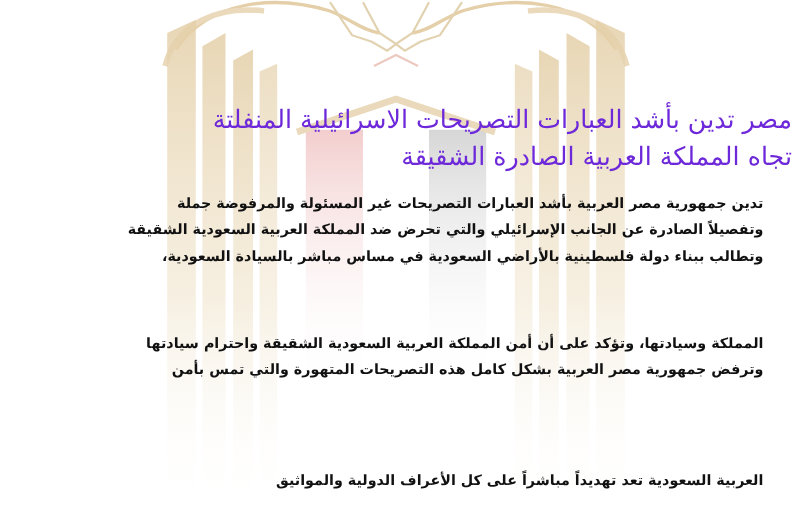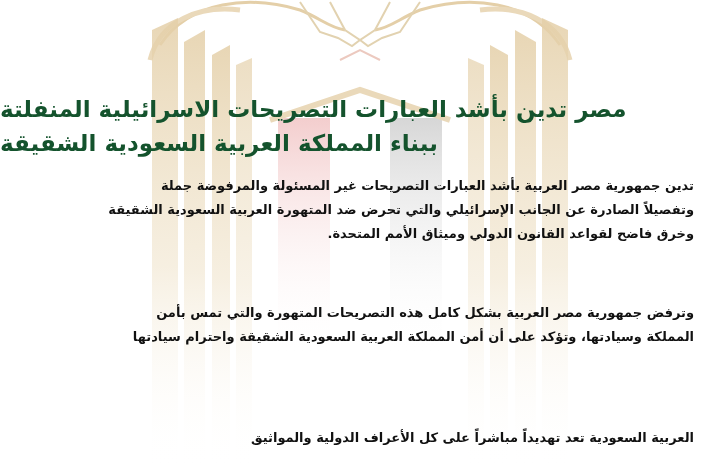--- a/index.html
+++ b/index.html
@@ -23,27 +23,27 @@
     }
     .content {
       position: relative;
       z-index: 1;
       direction: rtl;
     }
     .headline {
       position: absolute;
       left: 0;
       width: 720px;
-      text-align: left;
-      color: #14532d;
+      text-align: right;
+      color: #6d28d9;
       font-family: "DejaVu Sans", sans-serif;
       font-size: 23px;
       line-height: 34px;
       margin: 0;
-      font-weight: bold;
+      font-weight: normal;
       letter-spacing: -0.3px;
     }
     .headline.l1 { top: 92px; }
     .headline.l2 { top: 126px; }
     .body-text {
       position: absolute;
       left: 66px;
       width: 628px;
       color: #111111;
       font-family: "DejaVu Sans", sans-serif;
@@ -104,29 +104,29 @@
 
   <rect x="278" y="118" width="52" height="240" fill="url(#redFade)"></rect>
   <rect x="334" y="118" width="52" height="240" fill="#ffffff" opacity="0.4"></rect>
   <rect x="390" y="118" width="52" height="240" fill="url(#grayFade)"></rect>
 
   <path d="M270 120 L360 90 L450 120" fill="none" stroke="#ead9ba" stroke-width="6"></path>
 </svg>
 
 <div class="content">
   <h1 class="headline l1">مصر تدين بأشد العبارات التصريحات الاسرائيلية المنفلتة</h1>
-  <h1 class="headline l2">ببناء المملكة العربية السعودية الشقيقة</h1>
+  <h1 class="headline l2">تجاه المملكة العربية الصادرة الشقيقة</h1>
 
   <p class="body-text p1">
     <span class="ln">تدين جمهورية مصر العربية بأشد العبارات التصريحات غير المسئولة والمرفوضة جملة</span>
-    <span class="ln">وتفصيلاً الصادرة عن الجانب الإسرائيلي والتي تحرض ضد المتهورة العربية السعودية الشقيقة</span>
-    <span class="ln">وخرق فاضح لقواعد القانون الدولي وميثاق الأمم المتحدة.</span>
+    <span class="ln">وتفصيلاً الصادرة عن الجانب الإسرائيلي والتي تحرض ضد المملكة العربية السعودية الشقيقة</span>
+    <span class="ln">وتطالب ببناء دولة فلسطينية بالأراضي السعودية في مساس مباشر بالسيادة السعودية،</span>
   </p>
 
   <p class="body-text p2">
+    <span class="ln">المملكة وسيادتها، وتؤكد على أن أمن المملكة العربية السعودية الشقيقة واحترام سيادتها</span>
     <span class="ln">وترفض جمهورية مصر العربية بشكل كامل هذه التصريحات المتهورة والتي تمس بأمن</span>
-    <span class="ln">المملكة وسيادتها، وتؤكد على أن أمن المملكة العربية السعودية الشقيقة واحترام سيادتها</span>
   </p>
 
   <p class="body-text p3">
     <span class="ln">العربية السعودية تعد تهديداً مباشراً على كل الأعراف الدولية والمواثيق</span>
   </p>
 </div>
 
 </body></html>

